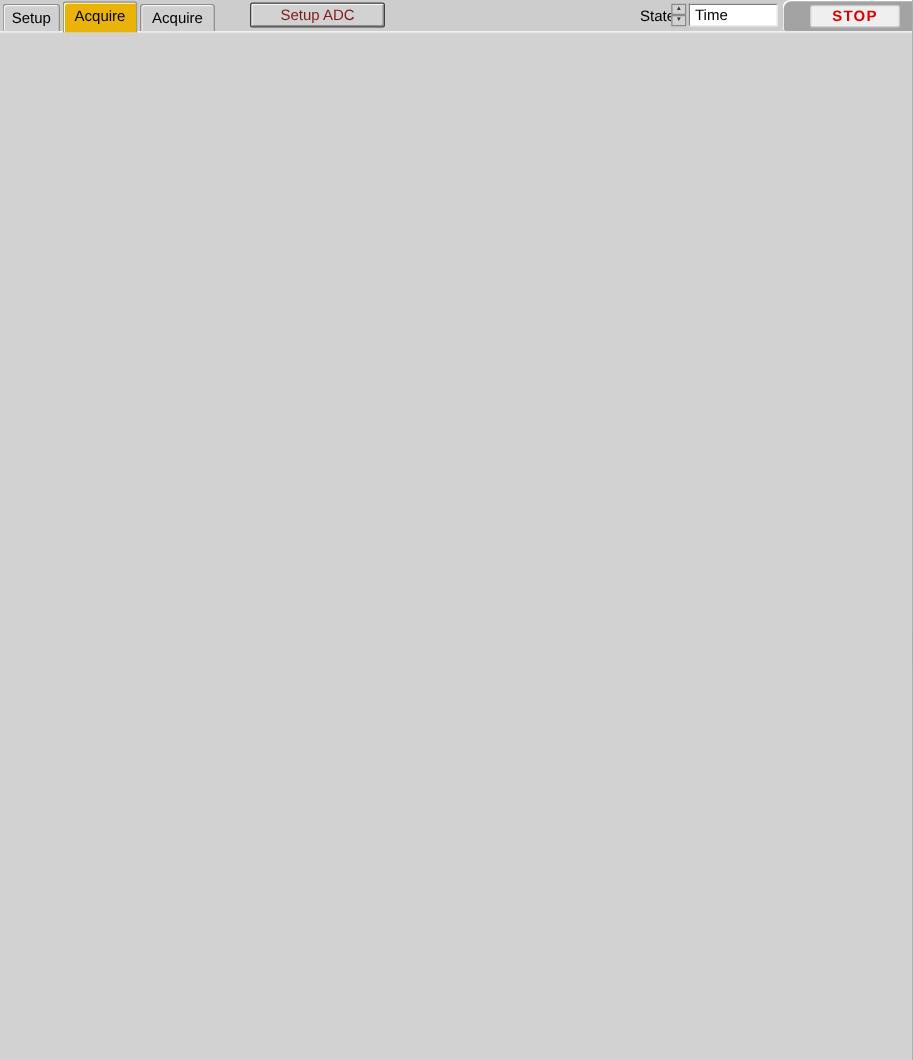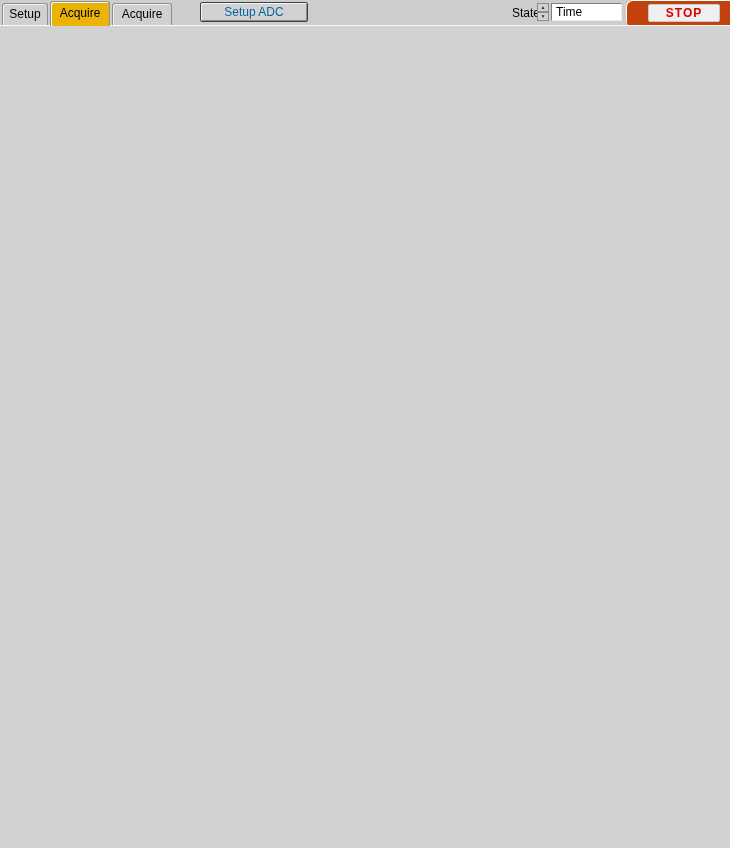--- a/index.html
+++ b/index.html
@@ -9,27 +9,27 @@
   .tabstrip{position:absolute;left:0;top:0;width:730px;height:25px;background:#cdcdcd;}
   .page{position:absolute;left:0;top:25px;width:730px;height:823px;background:#d2d2d2;
         border-top:1px solid #fafafa;box-sizing:border-box;z-index:1;}
   .tab{position:absolute;top:3px;height:22px;line-height:21px;text-align:center;background:#d0d0d0;
        border:1px solid #8f8f8f;border-bottom:none;border-radius:3px 3px 0 0;box-sizing:border-box;
        box-shadow:inset 1px 1px 0 #f2f2f2;z-index:2;cursor:default;}
   .tab.active{top:1px;height:25px;line-height:23px;background:#eab308;z-index:3;
        box-shadow:inset 1px 1px 0 #fbfbfb;}
   .btn3d{position:absolute;background:#d2d2d2;border:1px solid #3f3f3f;border-radius:2px;
        box-shadow:inset 1px 1px 0 #f6f6f6,inset -1px -1px 0 #8c8c8c;
-       font-family:"Liberation Sans",sans-serif;font-size:12px;color:#0369a1;box-sizing:border-box;cursor:default;}
+       font-family:"Liberation Sans",sans-serif;font-size:12px;color:#7f1d1d;box-sizing:border-box;cursor:default;}
   .sunken{position:absolute;background:#fff;border:1px solid;border-color:#7e7e7e #ececec #ececec #7e7e7e;
        box-sizing:border-box;font-family:"Liberation Sans",sans-serif;}
   .spinner{position:absolute;left:537px;top:3px;width:12px;height:18px;}
   .spin-btn{width:12px;height:9px;background:#d2d2d2;border:1px solid #8a8a8a;box-sizing:border-box;
        font-size:5px;line-height:6px;text-align:center;color:#333;}
-  .stop-strip{position:absolute;left:626px;top:0;width:104px;height:27px;background:#c2410c;
+  .stop-strip{position:absolute;left:626px;top:0;width:104px;height:27px;background:#a3a3a3;
        border-radius:6px 0 0 6px;box-shadow:inset 1px 1px 0 #fff;}
   .stop-btn{position:absolute;left:22px;top:4px;width:72px;height:18px;background:#efefef;
        border:1px solid #c9c9c9;border-radius:2px;color:#dd0000;font-weight:bold;letter-spacing:1px;
        font-size:12px;text-align:center;line-height:16px;box-sizing:border-box;cursor:default;}
   textarea.comment-box{position:absolute;left:33px;top:45px;width:257px;height:79px;resize:none;
        background:#fff;border:1px solid;border-color:#7e7e7e #ececec #ececec #7e7e7e;box-sizing:border-box;
        font-family:"Liberation Sans",sans-serif;font-size:12px;}
   .load-btn{left:381px;top:58px;width:75px;height:38px;text-align:center;padding:2px;}
   .path-ctl{left:30px;top:119px;width:427px;height:19px;display:flex;align-items:center;gap:4px;
        padding:0 3px;font-size:11px;}

